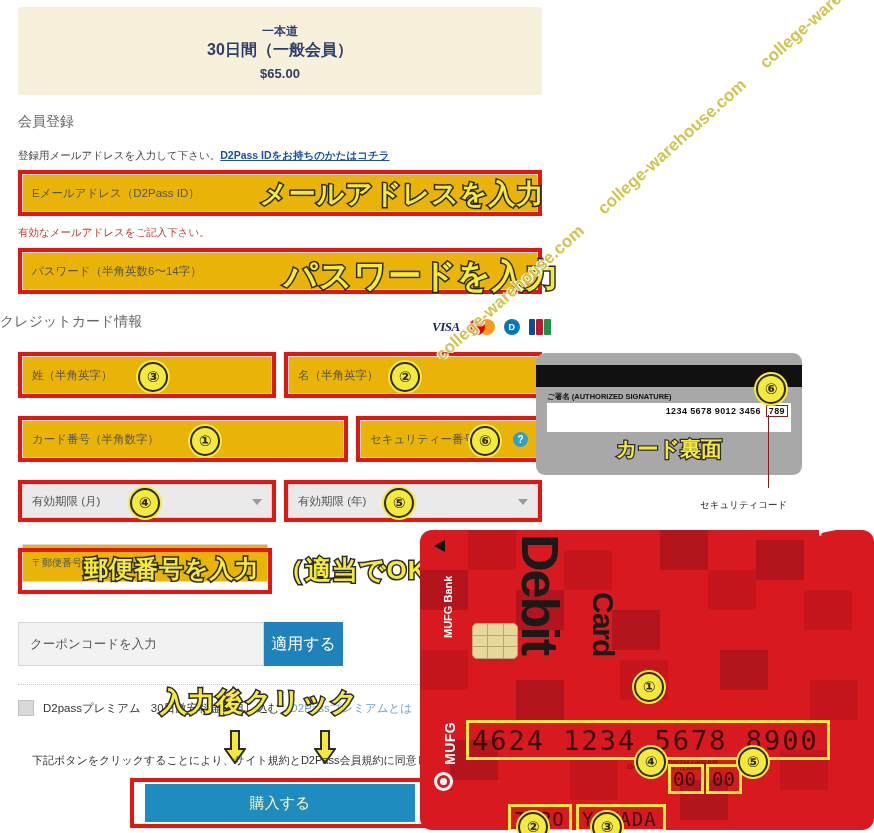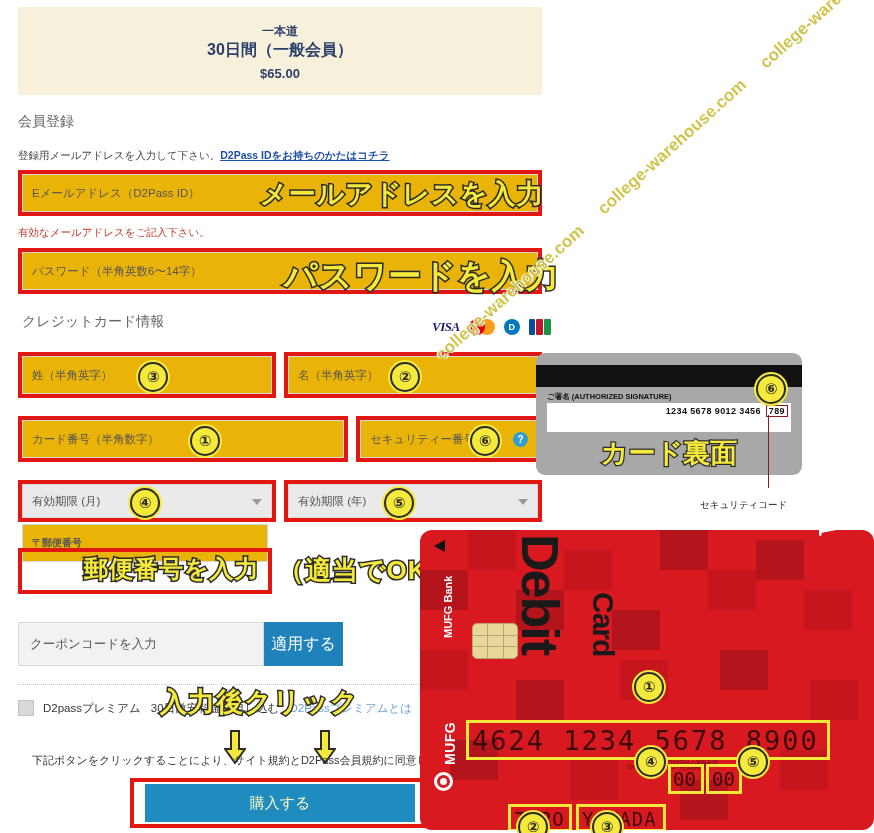--- a/index.html
+++ b/index.html
@@ -97,21 +97,21 @@
   .logo-dc{width:16px;height:16px;border-radius:50%;background:#0079be;color:#fff;font-size:9px;font-weight:bold;display:flex;align-items:center;justify-content:center;}
   .logo-jcb{width:22px;height:16px;display:flex;gap:1px;}
   .logo-jcb span{flex:1;border-radius:1px;}
 
   
   .cardback{position:absolute;left:536px;top:353px;width:266px;height:122px;background:#a8a8a8;border-radius:9px;overflow:hidden;}
   .cb-mag{position:absolute;left:0;top:12px;width:100%;height:22px;background:#111;}
   .cb-siglabel{position:absolute;left:11px;top:39px;font-size:7.5px;font-weight:bold;color:#111;font-family:"Liberation Sans",sans-serif;}
   .cb-sigbox{position:absolute;left:11px;top:50px;width:244px;height:29px;background:#fff;}
   .cb-num{position:absolute;right:14px;top:53px;font-size:9px;font-weight:bold;color:#111;letter-spacing:.4px;}
-  .cb-yellow{position:absolute;left:50%;transform:translateX(-50%);top:82px;font-size:27px;font-weight:bold;color:#f5e93c;-webkit-text-stroke:2.5px #2b2b2b;paint-order:stroke fill;white-space:nowrap;}
+  .cb-yellow{position:absolute;left:50%;transform:translateX(-50%);top:82px;font-size:21px;font-weight:bold;color:#f5e93c;-webkit-text-stroke:2.5px #2b2b2b;paint-order:stroke fill;white-space:nowrap;}
   .cb-callout{position:absolute;left:768px;top:415px;width:0;height:73px;border-left:1.5px solid #8c1a1a;}
   .cb-cap{position:absolute;left:700px;top:468px;font-size:9.5px;color:#222;margin-top:31px;}
 
   
   .cardfront{
     position:absolute;left:420px;top:530px;width:454px;height:300px;
     background:#d81920;border-radius:12px;overflow:hidden;
   }
   .cf-tiles{position:absolute;inset:0;}
   .cf-tiles i{position:absolute;}
@@ -180,21 +180,21 @@
   <div class="yellow-text" style="left:236px;top:176px;font-size:27px;margin-left:24px;">メールアドレスを入力</div>
 
   <div class="hint" style="left:18px;top:226px;">有効なメールアドレスをご記入下さい。</div>
 
   <div class="field" style="left:22px;top:252px;width:516px;height:38px;">
     <span>パスワード（半角英数6〜14字）</span>
   </div>
   <div class="redbox" style="left:18px;top:248px;width:524px;height:46px;"></div>
   <div class="yellow-text" style="left:252px;top:254px;font-size:33px;margin-left:32px;">パスワードを入力</div>
 
-  <div class="sec-head" style="left:22px;top:313px;">クレジットカード情報</div>
+  <div class="sec-head" style="left:0;top:313px;">クレジットカード情報</div>
 
   <div class="brands">
     <span class="logo-visa">VISA</span>
     <span class="logo-mc">
         <i class="r"></i>
         <i class="y"></i>
       </span>
     <span class="logo-dc">D</span>
     <span class="logo-jcb">
       <span style="background:#0a4e9b;"></span>
@@ -235,21 +235,21 @@
   <div class="redbox" style="left:18px;top:480px;width:258px;height:42px;"></div>
   <div class="circ" style="left:130px;top:488px;">④</div>
 
   <div class="field sel" style="left:288px;top:484px;width:250px;height:34px;">
     <span>有効期限 (年)</span>
     <span class="caret"></span>
   </div>
   <div class="redbox" style="left:284px;top:480px;width:258px;height:42px;"></div>
   <div class="circ" style="left:384px;top:488px;">⑤</div>
 
-  <div class="field" style="left:22px;top:524px;width:246px;height:38px;font-weight:bold;">
+  <div class="field" style="left:22px;top:544px;width:246px;height:38px;">
     <span style="font-size:10px;">〒郵便番号</span>
   </div>
   <div class="redbox" style="left:18px;top:548px;width:254px;height:46px;"></div>
   <div class="yellow-text" style="left:84px;top:553px;font-size:24px;">郵便番号を入力</div>
   <div class="yellow-text" style="left:278px;top:553px;font-size:26px;">（適当でOK）</div>
 
   <div class="coupon-input">
     <span>クーポンコードを入力</span>
   </div>
   <div class="coupon-btn">適用する</div>

